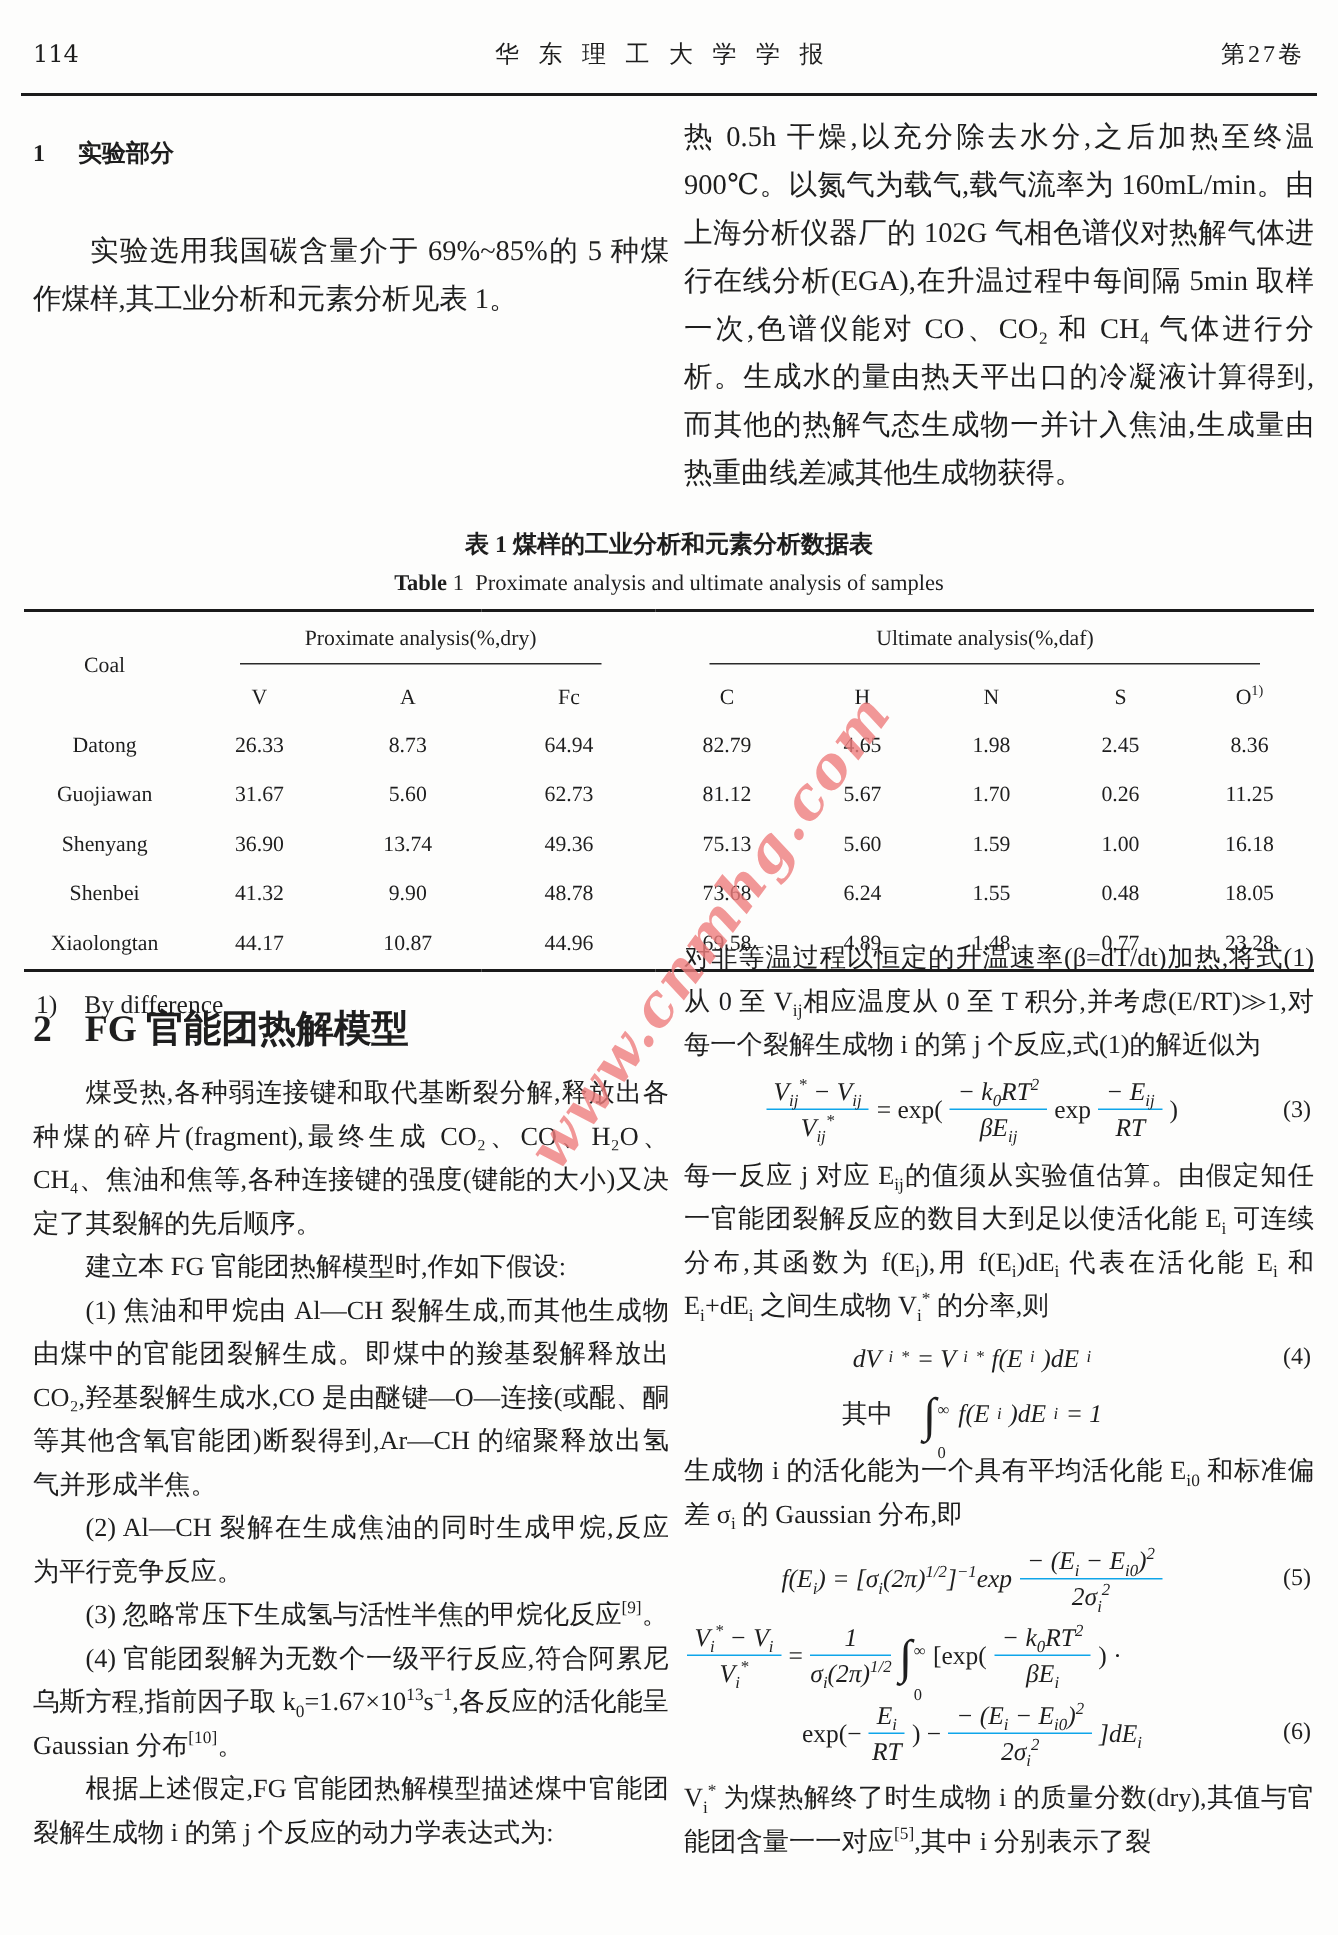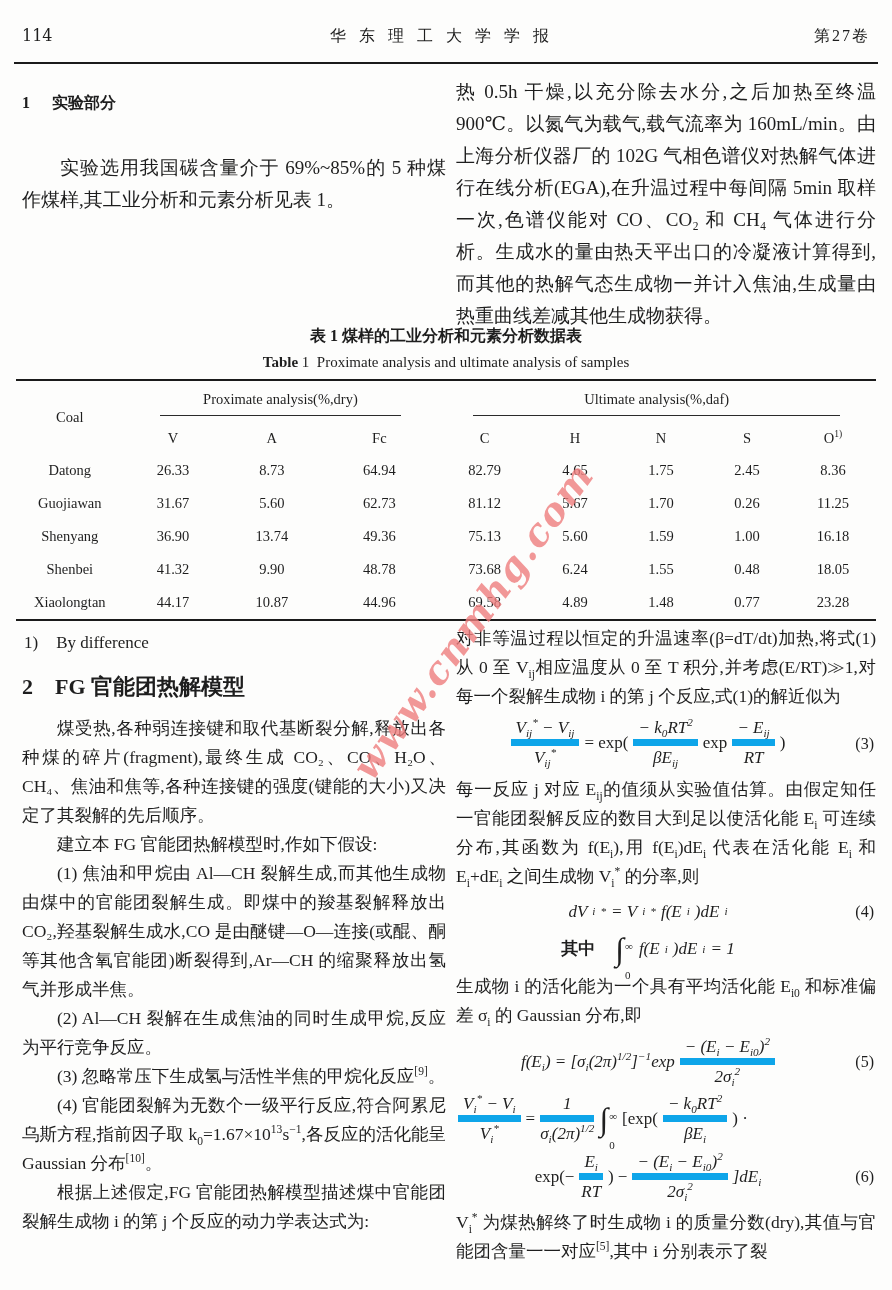--- a/index.html
+++ b/index.html
@@ -25,51 +25,51 @@
   }
   
   .col-top{font-size:19px;line-height:32px;text-align:justify;}
   .col-bot{font-size:17.5px;line-height:29px;text-align:justify;}
   .indent{text-indent:2em;}
   p{margin:0;}
   sub,sup{font-size:66%;line-height:0;}
   
   .left-top{position:absolute;left:22px;top:84px;width:424px;}
   .right-top{position:absolute;left:456px;top:76px;width:420px;}
-  .table-block{position:absolute;left:16px;top:326px;width:860px;z-index:2;}
+  .table-block{position:absolute;left:16px;top:353px;width:860px;z-index:2;}
   .left-bottom{position:absolute;left:22px;top:672px;width:424px;}
   .right-bottom{position:absolute;left:456px;top:624px;width:420px;}
   .sec-heading{font-size:16px;font-weight:bold;margin:4px 0 34px;text-align:left;line-height:30px;}
   .sec-heading .no{margin-right:22px;}
-  .sec-heading.compact{font-size:22px;margin:0 0 12px;}
+  .sec-heading.compact{font-size:25px;margin:0 0 12px;}
   
   .tbl-title-zh{text-align:center;font-size:16px;font-weight:bold;margin:0 0 7px;}
   .tbl-title-en{text-align:center;font-size:15px;margin:0 0 8px;font-family:"Liberation Serif",serif;}
   .tbl-title-en .b{font-weight:bold;}
   table.data{width:100%;border-collapse:collapse;border-top:2px solid #1b1b1b;border-bottom:2px solid #1b1b1b;font-size:14.5px;}
   table.data th,table.data td{font-weight:normal;text-align:center;padding:7px 2px;}
   table.data .grp-label{display:block;border-bottom:1px solid #2a2a2a;margin:0 34px;padding:3px 0 7px;}
   table.data .coal-cell{vertical-align:middle;}
   table.data tbody td{padding:8px 2px;}
   .tbl-foot{margin:12px 0 0 8px;font-size:17px;text-align:left;}
   .tbl-foot .fn-num{margin-right:18px;}
   
   .equation{position:relative;display:flex;align-items:center;justify-content:center;gap:6px;
     margin:6px 0;padding-right:36px;font-size:17px;}
   .equation.left{justify-content:flex-start;padding-left:2px;}
   .math{display:inline-flex;align-items:center;gap:5px;font-style:italic;}
   .math .up{font-style:normal;}
   .frac{display:inline-flex;flex-direction:column;text-align:center;line-height:1.25;}
-  .frac .fnum{border-bottom:7px solid #0ea5e9;padding:0 5px 1px;}
+  .frac .fnum{border-bottom:1px solid #0ea5e9;padding:0 5px 1px;}
   .frac .fden{padding-top:1px;}
   .eqnum{position:absolute;right:2px;top:50%;transform:translateY(-50%);font-style:normal;font-size:16px;}
   .intwrap{display:inline-flex;align-items:center;}
   .intglyph{font-size:32px;font-style:normal;line-height:1;}
   .intlims{display:inline-flex;flex-direction:column;justify-content:space-between;height:34px;font-size:11px;font-style:normal;margin-left:1px;}
-  .zh-up{font-style:normal;margin-right:14px;font-weight:bold;}
+  .zh-up{font-style:normal;margin-right:14px;}
 </style>
 </head>
 <body>
 
 <div class="page">
 
   <div class="header">
     <span class="pageno">114</span>
     <span class="jtitle">华东理工大学学报</span>
     <span class="vol">第27卷</span>
@@ -124,21 +124,21 @@
         </tr>
       </thead>
       <tbody>
         <tr>
           <td>Datong</td>
             <td>26.33</td>
             <td>8.73</td>
             <td>64.94</td>
             <td>82.79</td>
             <td>4.65</td>
-            <td>1.75</td>
+            <td>1.98</td>
             <td>2.45</td>
             <td>8.36</td>
         </tr>
         <tr>
           <td>Guojiawan</td>
             <td>31.67</td>
             <td>5.60</td>
             <td>62.73</td>
             <td>81.12</td>
             <td>5.67</td>

